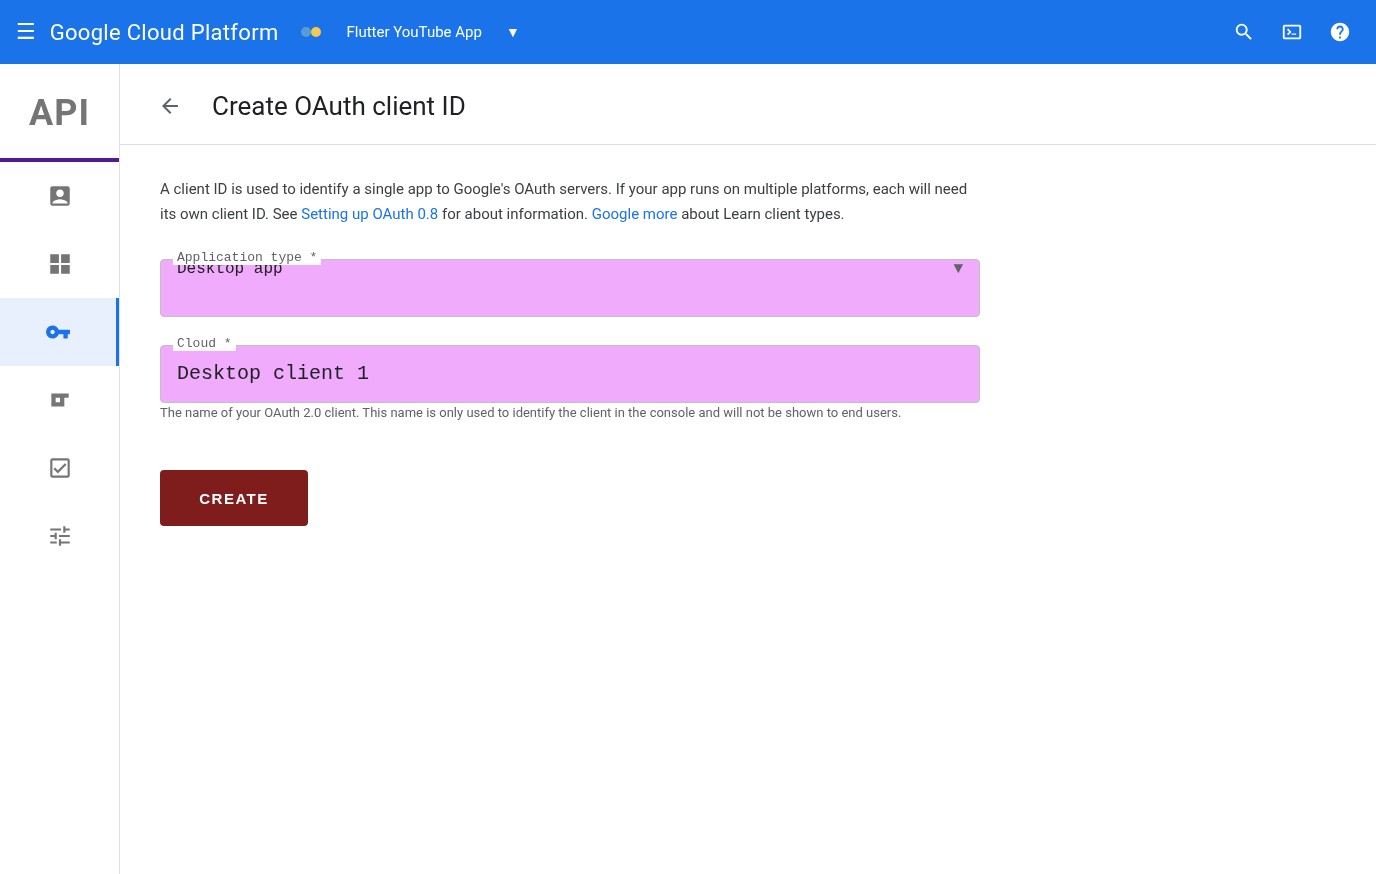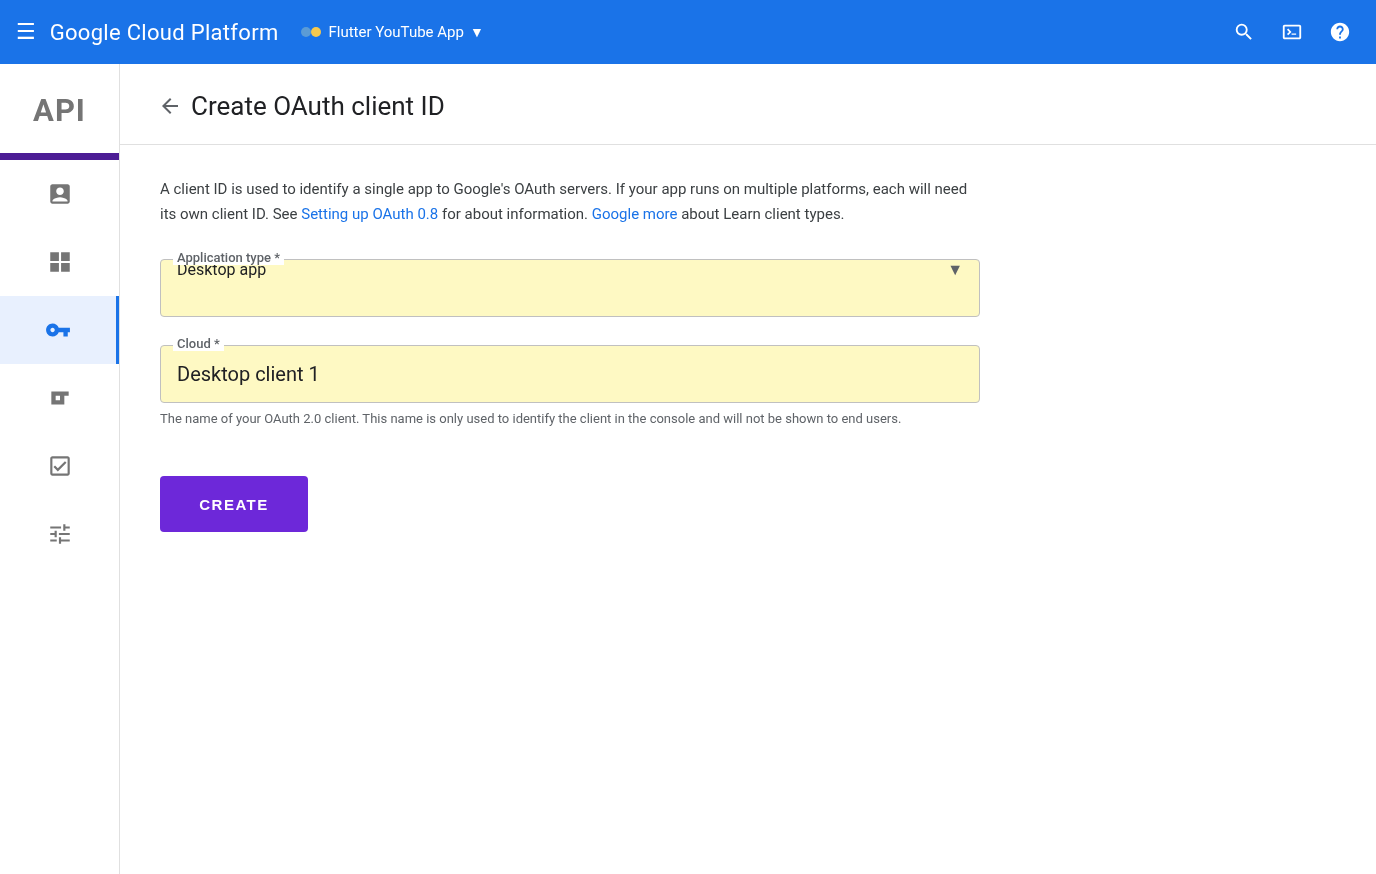--- a/index.html
+++ b/index.html
@@ -33,21 +33,21 @@
       color: #fff;
       font-size: 22px;
       font-weight: 400;
       letter-spacing: 0.3px;
       white-space: nowrap;
       text-align: right;
     }
     .project-selector {
       display: flex;
       align-items: center;
-      gap: 6px;
+      gap: 24px;
       color: #fff;
       cursor: pointer;
       font-size: 15px;
       margin-left: 8px;
     }
     .project-dots {
       display: flex;
       gap: 2px;
       align-items: center;
     }
@@ -78,28 +78,28 @@
       background: #fff;
       border-right: 1px solid #e0e0e0;
       display: flex;
       flex-direction: column;
       align-items: center;
       padding-top: 12px;
       gap: 0;
       flex-shrink: 0;
     }
     .api-logo {
-      font-size: 31px;
+      font-size: 36px;
       font-weight: 700;
       color: #757575;
       letter-spacing: 1px;
       padding: 16px 0 24px 0;
       text-align: center;
       width: 100%;
-      border-bottom: 7px solid #4c1d95;
+      border-bottom: 4px solid #4c1d95;
     }
     .sidebar-item {
       width: 100%;
       height: 68px;
       display: flex;
       align-items: center;
       justify-content: center;
       cursor: pointer;
       color: #757575;
       font-size: 22px;
@@ -115,21 +115,21 @@
     .main-content {
       flex: 1;
       padding: 0;
       background: #fff;
     }
 
     
     .page-header {
       display: flex;
       align-items: center;
-      gap: 3px;
+      gap: 24px;
       padding: 24px 32px 20px 32px;
       border-bottom: 1px solid #e0e0e0;
     }
     .back-btn {
       color: #5f6368;
       font-size: 22px;
       cursor: pointer;
       width: 36px; height: 36px;
       display: flex; align-items: center; justify-content: center;
       border-radius: 50%;
@@ -161,21 +161,22 @@
     
     .form-field {
       margin-bottom: 28px;
       max-width: 820px;
     }
     .field-wrapper {
       border: 1px solid #c0c0c0;
       border-radius: 4px;
       padding: 0 16px;
       position: relative;
-      background: #fef9c3;
+      background: #f0abfc;
+      font-family: Liberation Mono, monospace;
     }
     .field-label {
       position: absolute;
       top: -10px;
       left: 12px;
       background: #fff;
       padding: 0 4px;
       font-size: 13px;
       color: #5f6368;
       font-weight: 500;
@@ -200,34 +201,33 @@
       border: none;
       outline: none;
       font-size: 20px;
       color: #202124;
       background: transparent;
       font-family: inherit;
     }
     .field-hint {
       font-size: 13px;
       color: #5f6368;
-      margin-top: 6px;
       line-height: 1.5;
     }
 
     
     .button-row {
       display: flex;
       align-items: center;
       gap: 24px;
       margin-top: 48px;
       padding-bottom: 32px;
     }
     .btn-create {
-      background: #6d28d9;
+      background: #7f1d1d;
       color: #fff;
       border: none;
       border-radius: 4px;
       padding: 0 28px;
       height: 56px;
       font-size: 15px;
       font-weight: 700;
       letter-spacing: 1.5px;
       cursor: pointer;
       text-transform: uppercase;

